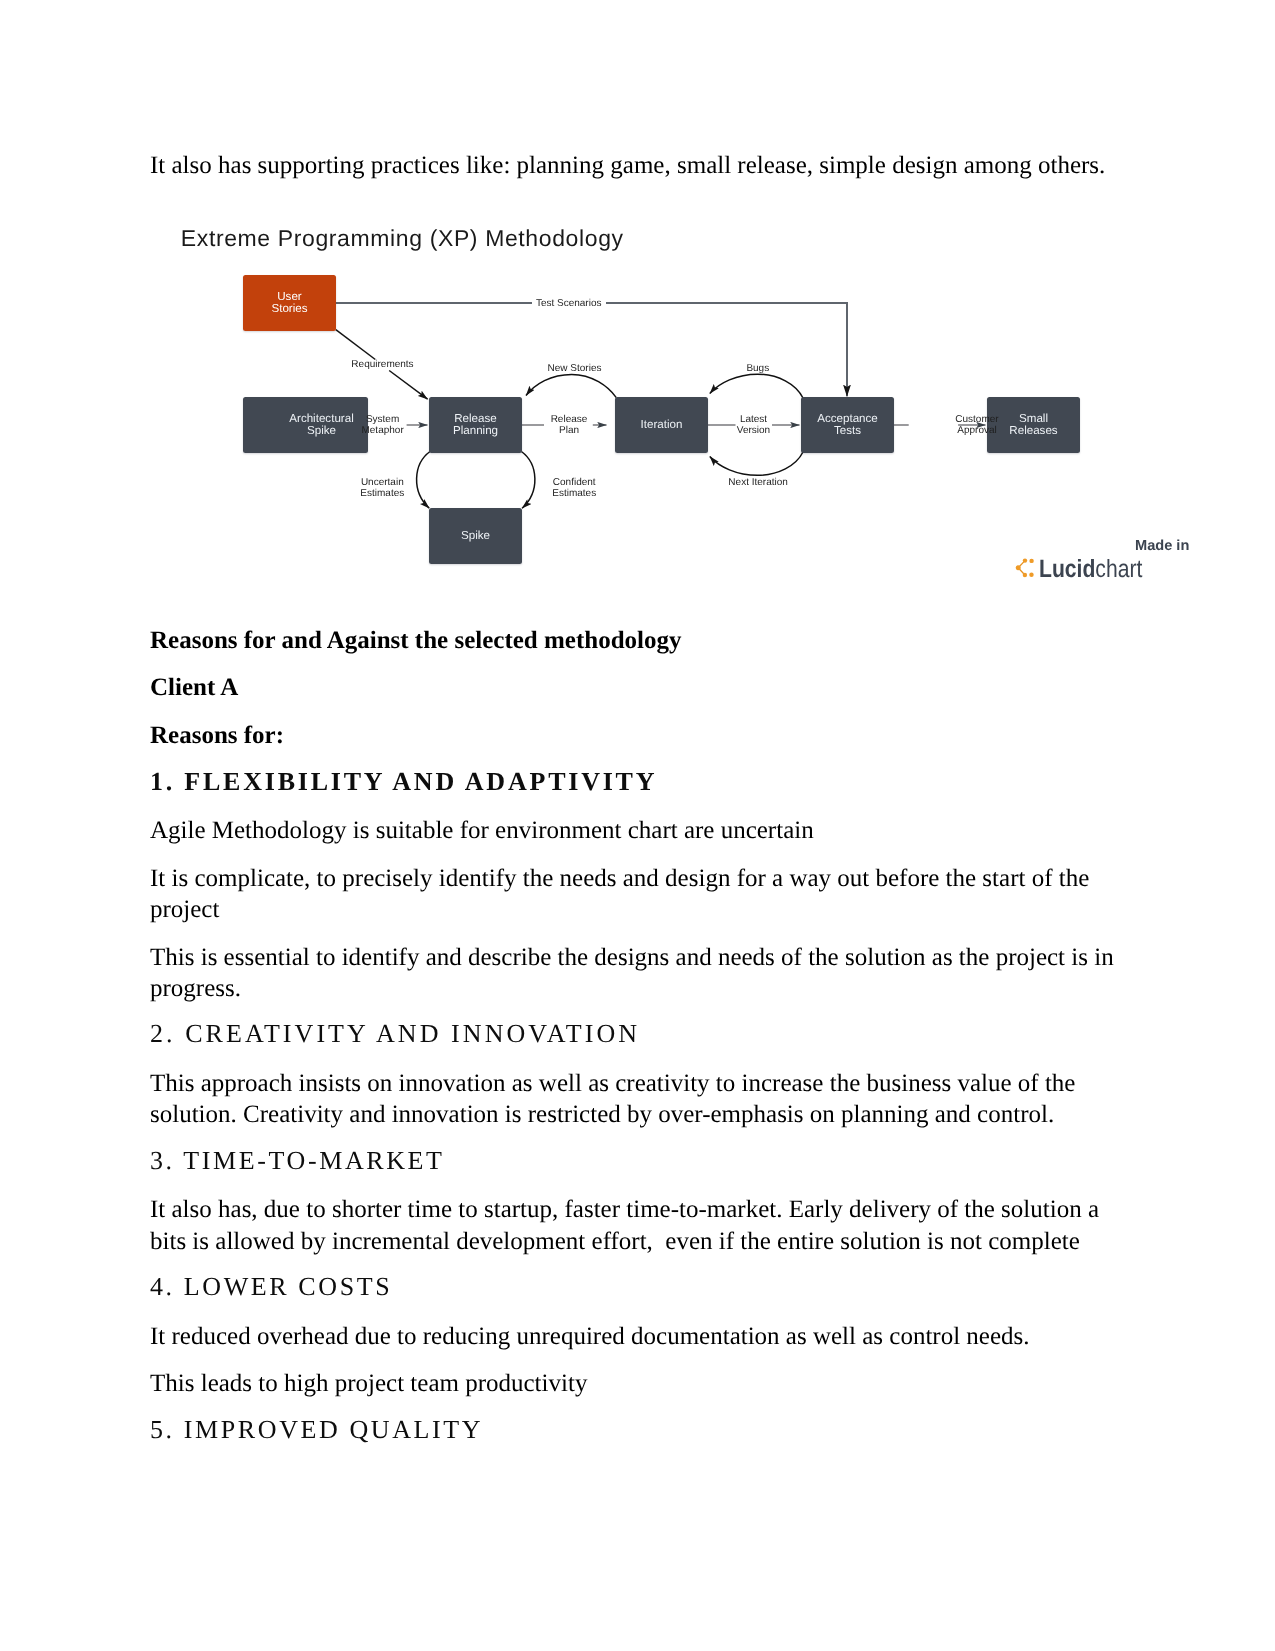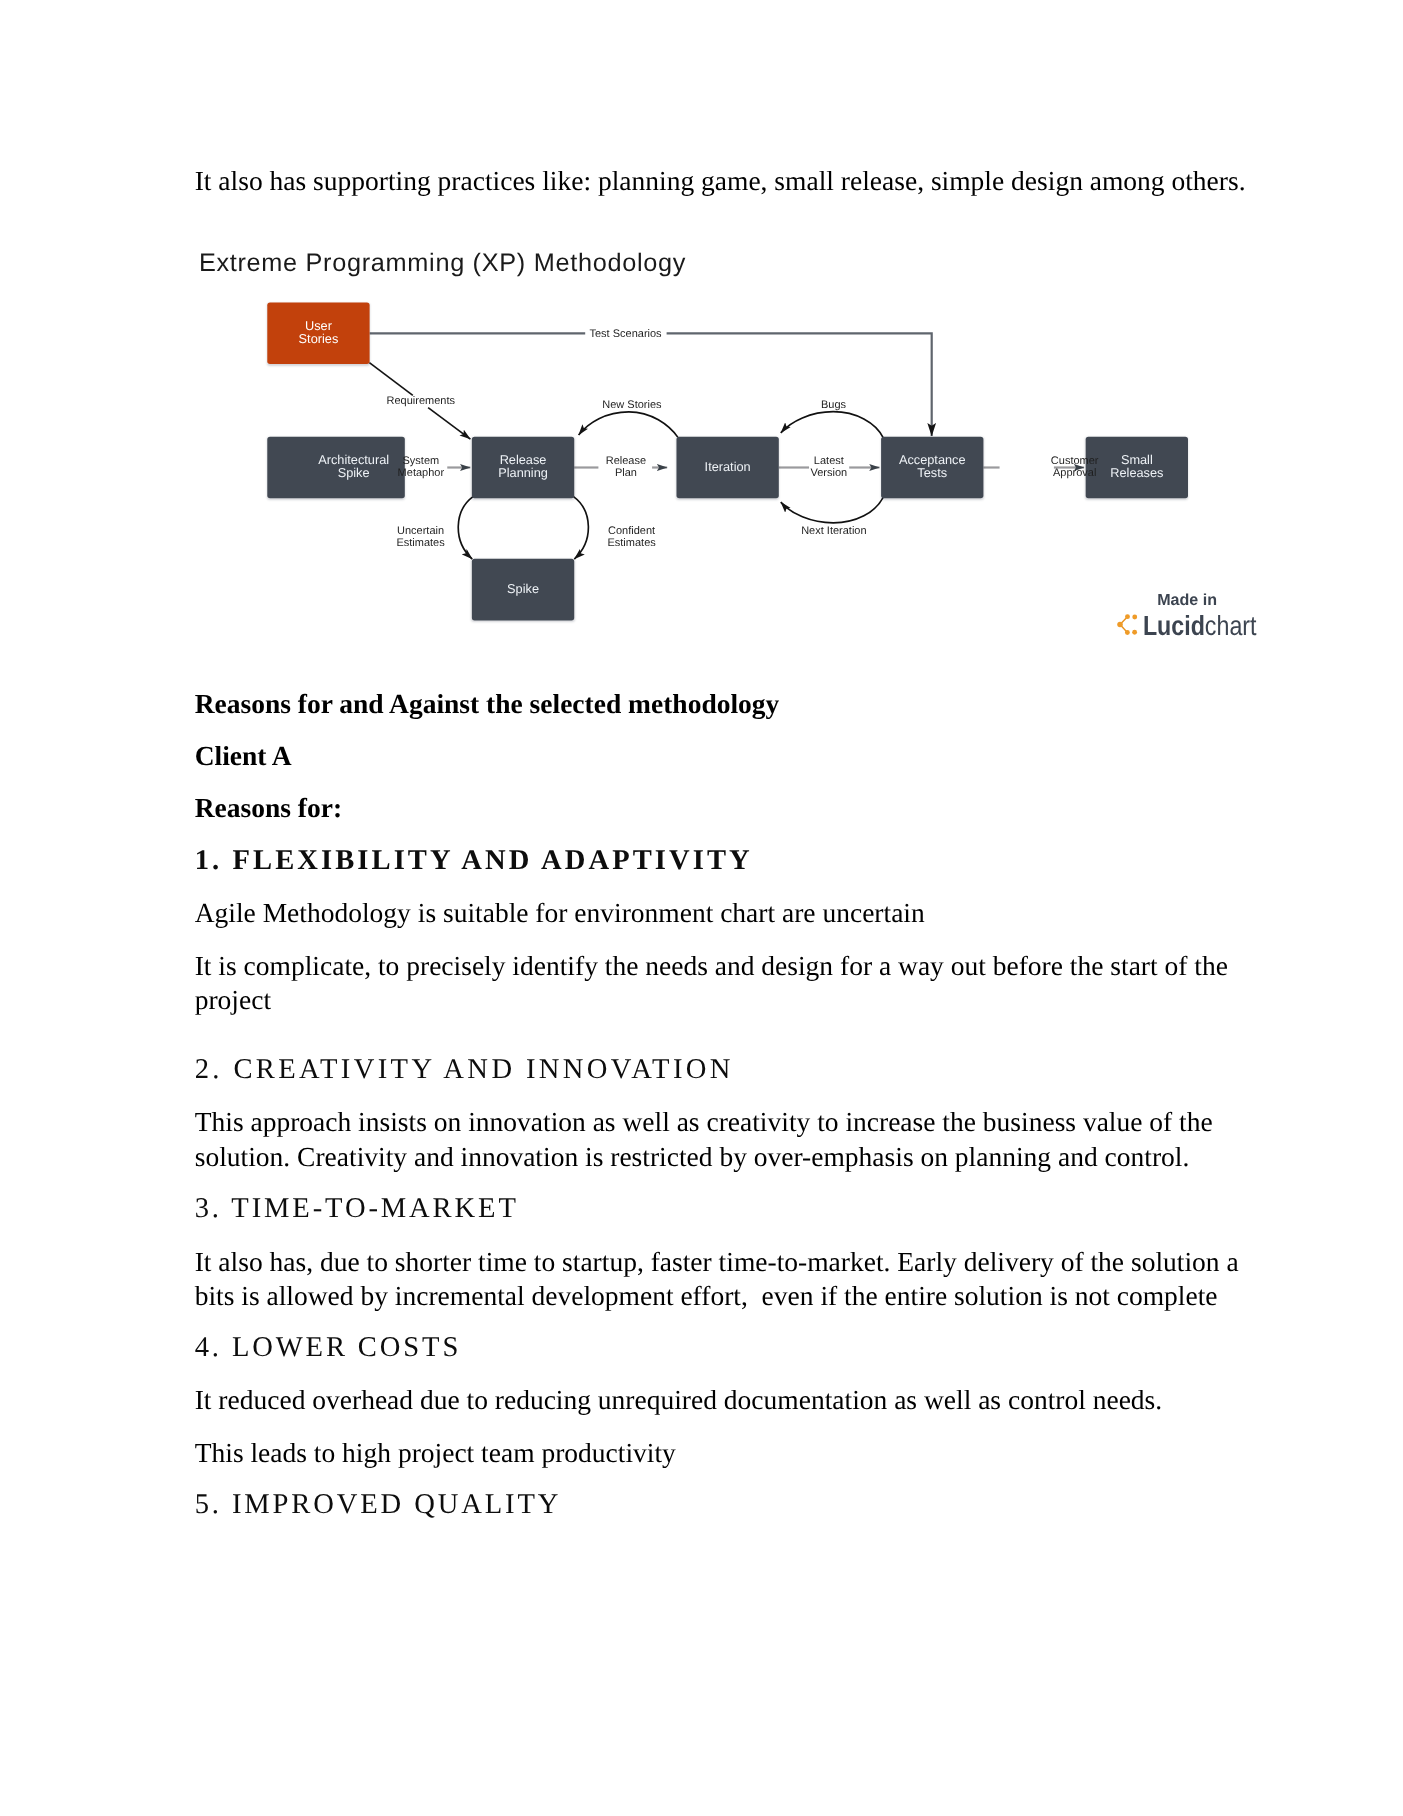--- a/index.html
+++ b/index.html
@@ -1,20 +1,20 @@
 <!DOCTYPE html>
 <html><head>
 <meta charset="utf-8">
 <title>Document</title>
 <style>
   html,body{margin:0;padding:0;background:#fff;}
   body{width:1275px;height:1651px;font-family:"Liberation Serif",serif;-webkit-font-smoothing:antialiased;text-rendering:geometricPrecision;}
   .page{position:relative;width:1275px;height:1651px;overflow:hidden;background:#fff;}
 
-  .content{position:absolute;left:150px;top:149.5px;width:975px;margin-left:27px;}
+  .content{position:absolute;left:150px;top:149.5px;width:975px;}
   .diagram-slot{height:444px;}
 
   p.body{margin:0;font-size:25px;line-height:31.3px;color:#000;text-align:left;}
   p.bold{font-weight:bold;}
   h3.num{margin:0;font-size:26px;line-height:31.2px;font-weight:normal;letter-spacing:2.6px;color:#0d0d0d;}
   h3.num.b{font-weight:bold;letter-spacing:2.78px;}
   h3.num.w2{letter-spacing:3.06px;}
   .gap{height:16.3px;}
   .gap.before-head{height:14.3px;}
   .gap.after-head{height:18.3px;}
@@ -47,20 +47,21 @@
     <div class="gap"></div>
     <p class="body bold">Reasons for:</p>
     <div class="gap before-head"></div>
 
     <h3 class="num b">1. FLEXIBILITY AND ADAPTIVITY</h3>
     <div class="gap after-head"></div>
     <p class="body">Agile Methodology is suitable for environment chart are uncertain</p>
     <div class="gap"></div>
     <p class="body">It is complicate, to precisely identify the needs and design for a way out before the start of the project</p>
     <div class="gap"></div>
+    <p class="body">This is essential to identify and describe the designs and needs of the solution as the project is in progress.</p>
     <div class="gap before-head"></div>
 
     <h3 class="num w2">2. CREATIVITY AND INNOVATION</h3>
     <div class="gap after-head"></div>
     <p class="body">This approach insists on innovation as well as creativity to increase the business value of the solution. Creativity and innovation is restricted by over-emphasis on planning and control.</p>
     <div class="gap before-head"></div>
 
     <h3 class="num">3. TIME-TO-MARKET</h3>
     <div class="gap after-head"></div>
     <p class="body">It also has, due to shorter time to startup, faster time-to-market. Early delivery of the solution a bits is allowed by incremental development effort,&nbsp; even if the entire solution is not complete</p>
@@ -166,21 +167,21 @@
     <div class="elabel" style="left:653.5px;top:414.1px;width:200px;">Latest
 Version</div>
     <div class="elabel" style="left:877px;top:414.1px;width:200px;">Customer
 Approval</div>
     <div class="elabel" style="left:282.3px;top:477.1px;width:200px;">Uncertain
 Estimates</div>
     <div class="elabel" style="left:474.2px;top:477.1px;width:200px;">Confident
 Estimates</div>
     <div class="elabel" style="left:658.1px;top:476.6px;width:200px;">Next Iteration</div>
 
-    <div class="lucid-made" style="left:1052px;top:538px;">Made in</div>
+    <div class="lucid-made" style="left:1135px;top:538px;">Made in</div>
     <svg width="20.4" height="27.8" viewBox="0 0 19 27" style="position:absolute;left:1015.2px;top:554.3px;">
       <g stroke="#e8921f" stroke-width="1.25" fill="none">
         <path d="M9.3 6.4 L2.7 13.4"></path>
         <path d="M2.7 13.4 L9.2 20.4"></path>
       </g>
       <circle cx="9.3" cy="6.4" r="2.15" fill="#ef9b28"></circle>
       <circle cx="15.7" cy="6.7" r="2.15" fill="#ef9b28"></circle>
       <circle cx="2.7" cy="13.4" r="2.45" fill="#ef9b28"></circle>
       <circle cx="9.2" cy="20.4" r="2.15" fill="#ef9b28"></circle>
       <circle cx="15.6" cy="20.2" r="2.15" fill="#ef9b28"></circle>

